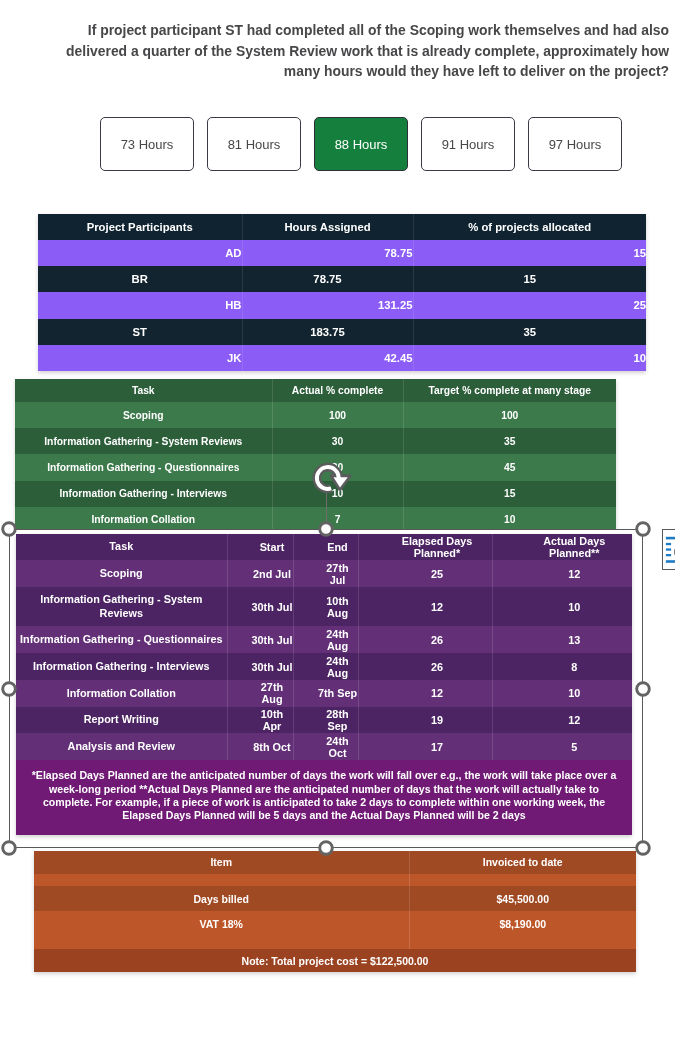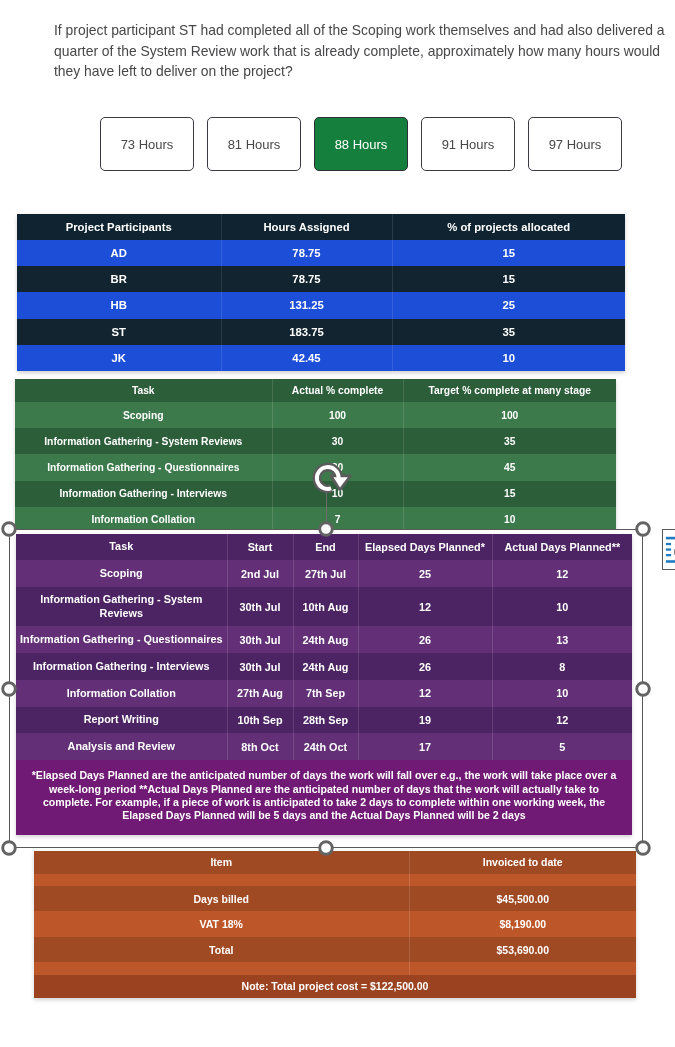--- a/index.html
+++ b/index.html
@@ -3,41 +3,41 @@
 <meta charset="utf-8">
 <title>Project Quiz</title>
 <style>
   html,body{margin:0;padding:0;overflow:hidden;}
   html{width:675px;height:1047px;}
   body{width:675px;height:1047px;background:#ffffff;-webkit-font-smoothing:antialiased;
        font-family:"Liberation Sans",sans-serif;overflow:hidden;position:relative;}
   #root{position:absolute;left:0;top:0;width:675px;height:1047px;overflow:hidden;}
 
   
-  #question-text{position:absolute;left:54px;top:20px;width:615px;text-align:left;
-      font-size:13.9px;line-height:20.5px;color:#474749;}
+  #question-text{position:absolute;left:54px;top:20px;width:615px;text-align:right;
+      font-size:13.9px;line-height:20.5px;color:#474749;font-weight:bold;}
 
   
   #answer-options{position:absolute;left:100px;top:117px;display:flex;gap:13px;}
   .opt{width:94px;height:54px;border:1.5px solid #393c45;border-radius:5px;
        display:flex;align-items:center;justify-content:center;
        font-size:13px;color:#474749;background:#fff;box-sizing:border-box;}
   .opt.sel{background:#15803d;color:#fff;border-color:#2e2e3a;}
 
   
   .tbl{position:absolute;border-collapse:collapse;table-layout:fixed;
        font-size:11.3px;font-weight:bold;color:#ffffff;text-align:center;}
   .tbl td,.tbl th{padding:0;border:0;text-align:center;vertical-align:middle;}
 
   
-  #tbl-participants{left:17px;top:213.5px;width:608px;
+  #tbl-participants{left:38px;top:213.5px;width:608px;
         box-shadow:0 2px 4px rgba(0,0,0,.18);}
   #tbl-participants th{height:26.5px;background:#0f2330;font-size:11.3px;}
   #tbl-participants td{height:26.2px;}
-  #tbl-participants tr.r-odd td{background:#1d4ed8;}
+  #tbl-participants tr.r-odd td{background:#8b5cf6;text-align:right;}
   #tbl-participants tr.r-even td{background:#12242f;}
   #tbl-participants .cdiv{border-left:1px solid rgba(255,255,255,.10);}
 
   
   #tbl-progress{left:15px;top:378.5px;width:601px;font-size:10.3px;box-shadow:0 2px 4px rgba(0,0,0,.18);}
   #tbl-progress th{height:23.5px;background:#2c5e3a;}
   #tbl-progress td{height:26.2px;}
   #tbl-progress tr.r-odd td{background:#3c7a4c;}
   #tbl-progress tr.r-even td{background:#2c5e3a;}
   #tbl-progress .cdiv{border-left:1px solid rgba(255,255,255,.12);}
@@ -46,21 +46,21 @@
   #purple-obj{position:absolute;left:9.5px;top:529.5px;width:633px;height:318px;
       background:#ffffff;z-index:10;}
   #purple-wrap{position:absolute;left:6.5px;top:4.5px;width:616px;
       box-shadow:0 2px 4px rgba(0,0,0,.18);}
   #tbl-schedule{position:static;width:616px;font-size:10.85px;}
   #tbl-schedule th{height:26.2px;background:#4d2463;font-size:10.85px;}
   #tbl-schedule td{height:26.75px;}
   #tbl-schedule tr.r-odd td{background:#633077;}
   #tbl-schedule tr.r-even td{background:#4d2463;}
   #tbl-schedule tr.tall td{height:39.5px;}
-  #tbl-schedule .cdiv{border-left:1px solid rgba(255,255,255,.12);}
+  #tbl-schedule .cdiv{border-left:1px solid rgba(255,255,255,.12);padding-left:24px;}
   #tbl-schedule td:first-child,#tbl-schedule th:first-child{padding:0 3.2px;line-height:13.5px;}
   #schedule-note{background:#701a75;color:#fff;font-size:10.6px;font-weight:bold;
       line-height:13.4px;text-align:center;padding:9px 12px 12px 12px;box-sizing:border-box;}
 
   
   #selection{position:absolute;left:9px;top:529px;width:634px;height:319px;z-index:18;
       border:1px solid #595959;box-sizing:border-box;pointer-events:none;}
   .handle{position:absolute;width:16px;height:16px;z-index:20;}
   .handle svg{display:block;}
   #rot-stem{position:absolute;left:326px;top:490.5px;width:1.3px;height:32px;background:#6d6d6d;z-index:19;}
@@ -228,21 +228,21 @@
             </tr>
             <tr class="r-odd ">
               <td>Information Collation</td>
               <td class="cdiv">27th Aug</td>
               <td class="cdiv">7th Sep</td>
               <td class="cdiv">12</td>
               <td class="cdiv">10</td>
             </tr>
             <tr class="r-even ">
               <td>Report Writing</td>
-              <td class="cdiv">10th Sep</td>
+              <td class="cdiv">10th Apr</td>
               <td class="cdiv">28th Sep</td>
               <td class="cdiv">19</td>
               <td class="cdiv">12</td>
             </tr>
             <tr class="r-odd ">
               <td>Analysis and Review</td>
               <td class="cdiv">8th Oct</td>
               <td class="cdiv">24th Oct</td>
               <td class="cdiv">17</td>
               <td class="cdiv">5</td>
@@ -286,24 +286,20 @@
           <td></td>
           <td class="cdiv"></td>
         </tr>
         <tr class="r-even ">
           <td>Days billed</td>
           <td class="cdiv">$45,500.00</td>
         </tr>
         <tr class="r-odd ">
           <td>VAT 18%</td>
           <td class="cdiv">$8,190.00</td>
-        </tr>
-        <tr class="r-even ">
-          <td>Total</td>
-          <td class="cdiv">$53,690.00</td>
         </tr>
         <tr class="r-odd blank">
           <td></td>
           <td class="cdiv"></td>
         </tr>
         <tr class="note">
           <td colspan="2">Note: Total project cost = $122,500.00</td>
         </tr>
       </tbody>
     </table>

